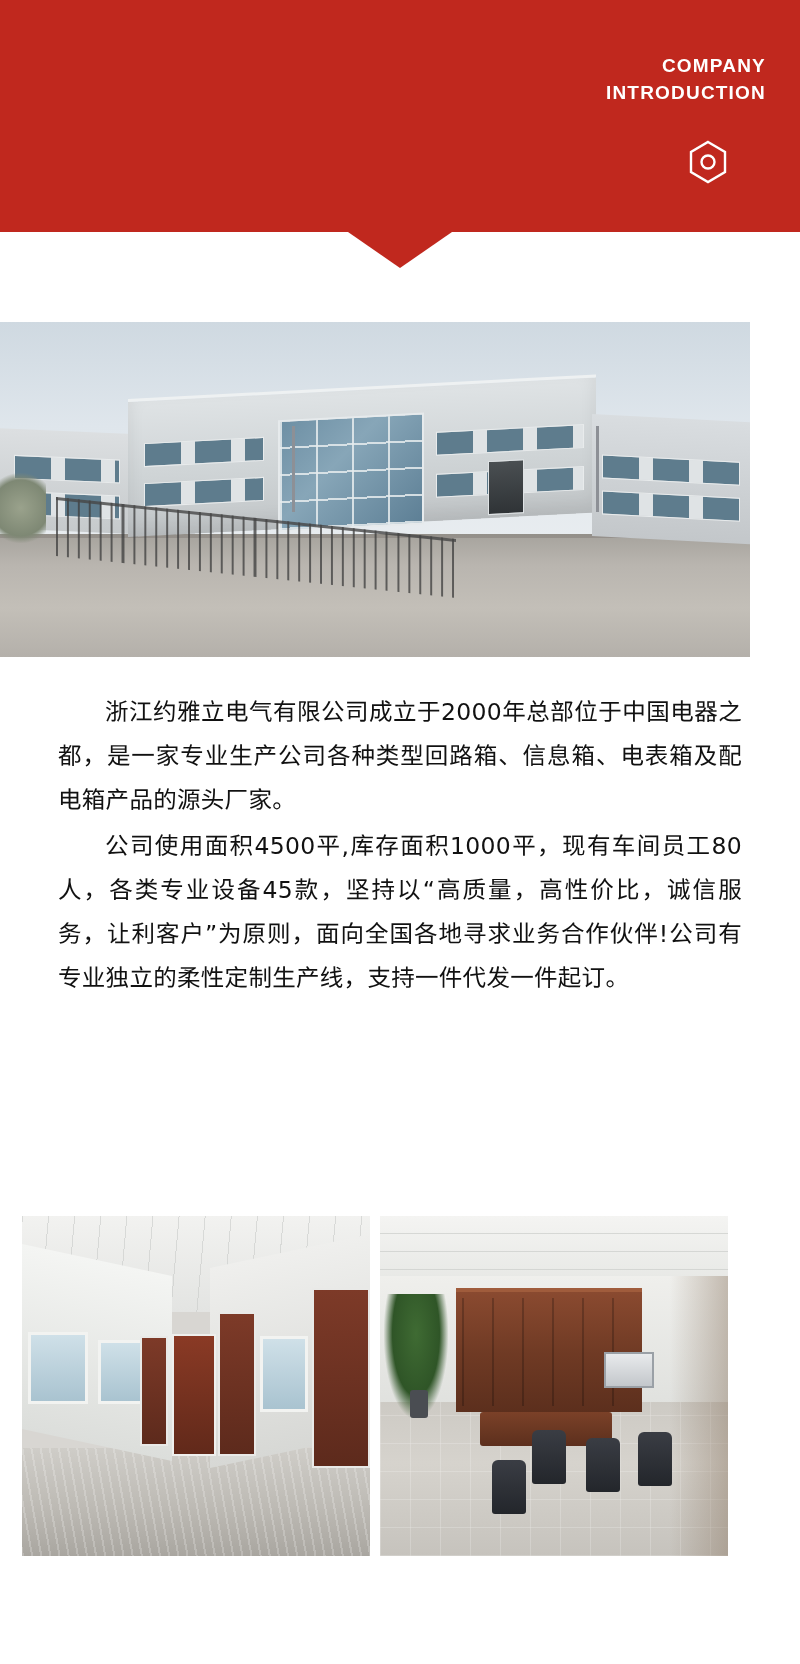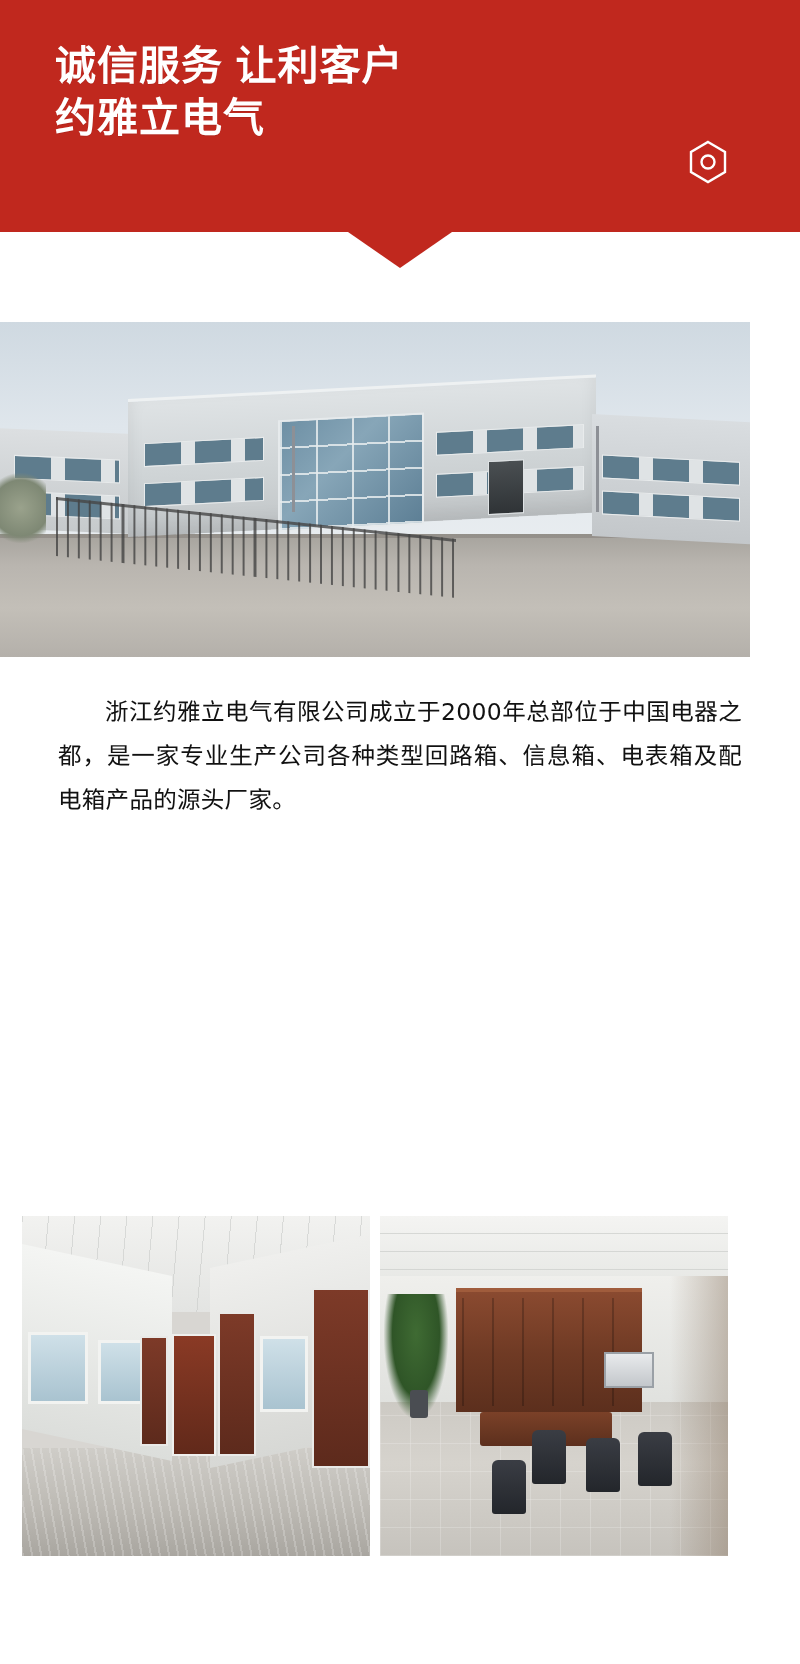--- a/index.html
+++ b/index.html
@@ -301,22 +301,22 @@
   }
   .off-right-shade {
     position:absolute; right:0; top:60px; width:58px; height:280px;
     background: linear-gradient(270deg, rgba(140,120,100,.45), rgba(140,120,100,0));
   }
 </style>
 </head>
 <body>
 
 <div class="banner">
-  <div class="banner-title">诚信服务 让利客户
-约雅立电气</div>
+  <div class="banner-en">COMPANY
+INTRODUCTION</div>
   <div class="banner-badge">
     <svg width="40" height="44" viewBox="0 0 40 44" aria-hidden="true">
       <polygon points="20,2 37,12 37,32 20,42 3,32 3,12" fill="none" stroke="#ffffff" stroke-width="2.4"></polygon>
       <circle cx="20" cy="22" r="6.5" fill="none" stroke="#ffffff" stroke-width="2.4"></circle>
     </svg>
   </div>
 </div>
 <div class="banner-arrow">
   <div class="tri"></div>
 </div>
@@ -347,20 +347,21 @@
 
     <div class="lamp" style="left:292px;"></div>
     <div class="lamp" style="left:596px;"></div>
     <div class="fence"></div>
     <div class="tree"></div>
   </div>
 </div>
 
 <div class="article">
   <p>浙江约雅立电气有限公司成立于2000年总部位于中国电器之都，是一家专业生产公司各种类型回路箱、信息箱、电表箱及配电箱产品的源头厂家。</p>
+  <p>公司使用面积4500平,库存面积1000平，现有车间员工80人，各类专业设备45款，坚持以“高质量，高性价比，诚信服务，让利客户”为原则，面向全国各地寻求业务合作伙伴!公司有专业独立的柔性定制生产线，支持一件代发一件起订。</p>
 </div>
 
 <div class="bottom-photos">
 
   <div class="photo">
     <div class="corr-ceiling"></div>
     <div class="corr-floor"></div>
     <div class="corr-wall-l"></div>
     <div class="corr-wall-r"></div>
     <div class="corr-end"></div>

